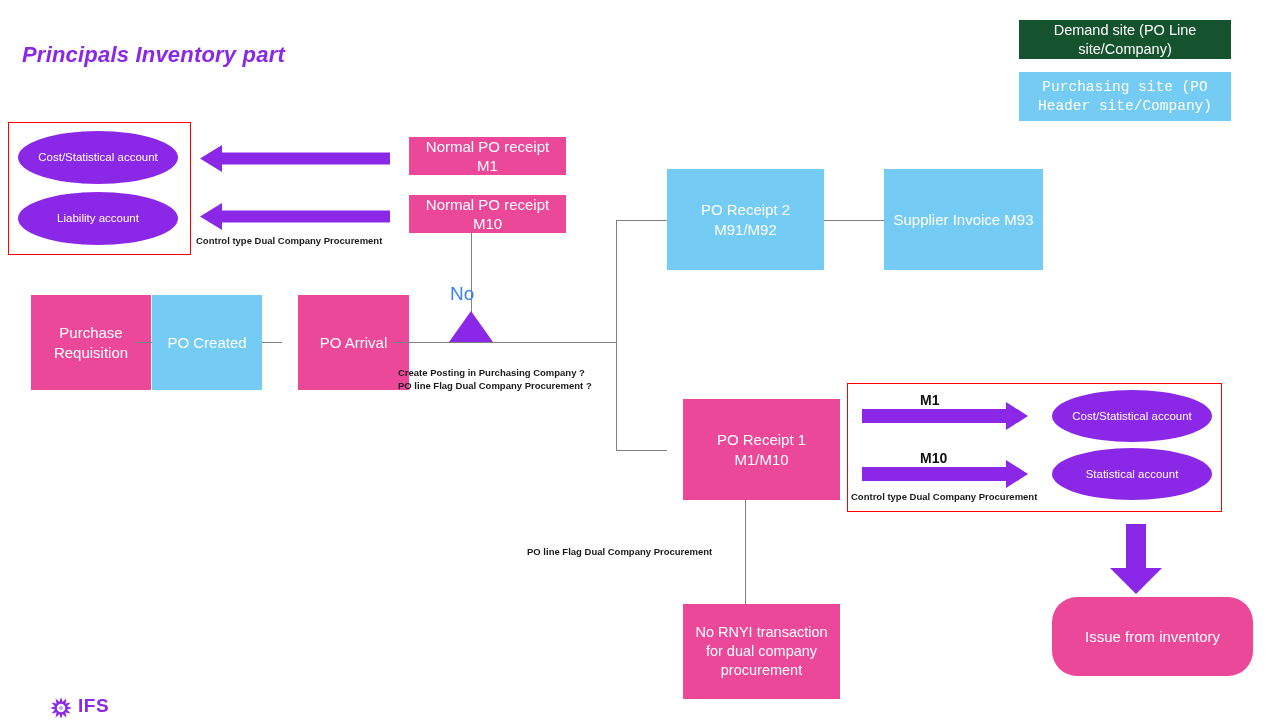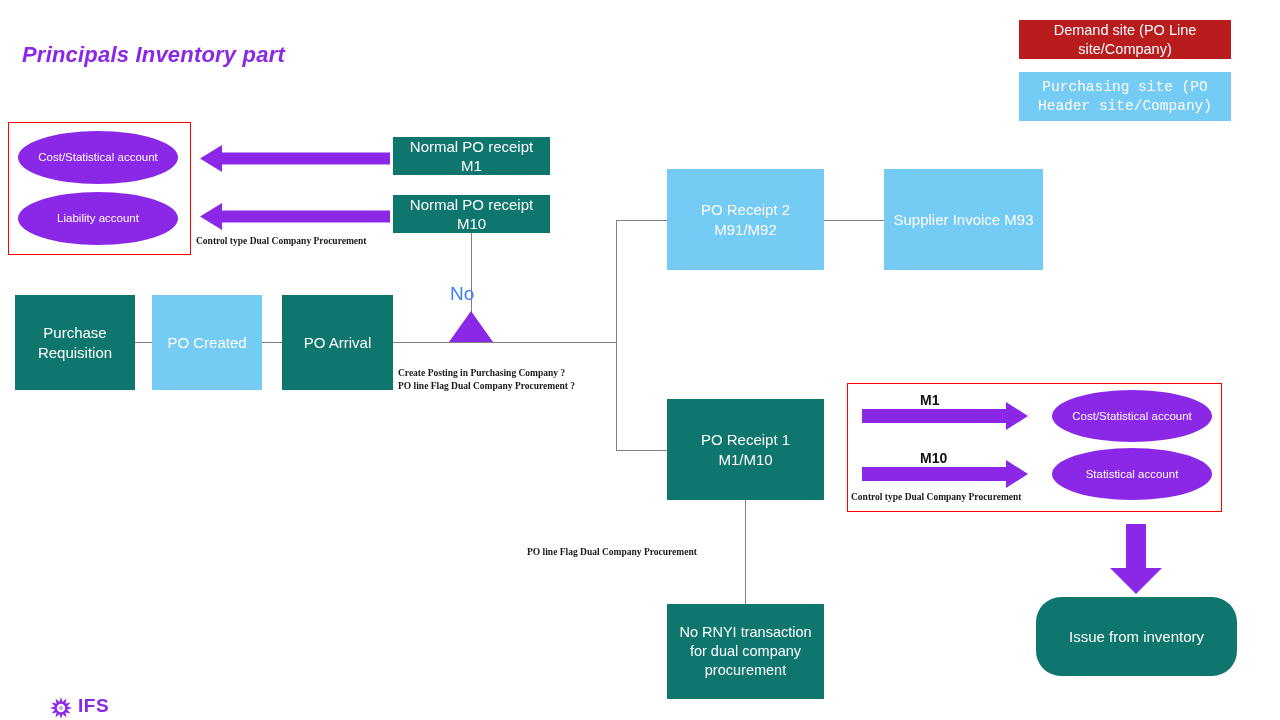--- a/index.html
+++ b/index.html
@@ -30,33 +30,33 @@
 
   
   .legend-box {
     display: flex; align-items: center; justify-content: center;
     text-align: center;
     color: #ffffff;
     font-size: 14.5px;
     line-height: 1.25;
     padding: 2px 6px;
   }
-  .legend-demand { left: 1019px; top: 20px; width: 212px; height: 39px; background: #b91c1c; }
+  .legend-demand { left: 1019px; top: 20px; width: 212px; height: 39px; background: #14532d; }
   .legend-purchasing { left: 1019px; top: 72px; width: 212px; height: 49px; background: #74CBF4; font-family: Liberation Mono, monospace; }
 
   
   .node {
     display: flex; align-items: center; justify-content: center;
     text-align: center;
     color: #ffffff;
     font-size: 15px;
     line-height: 1.3;
     padding: 2px 6px;
   }
-  .purple { background: #0f766e; }
+  .purple { background: #ec4899; margin-left: 16px; }
   .blue   { background: #74CBF4; }
 
   .n-purchase-req { left: 15px;  top: 295px; width: 120px; height: 95px; }
   .n-po-created   { left: 152px; top: 295px; width: 110px; height: 95px; }
   .n-po-arrival   { left: 282px; top: 295px; width: 111px; height: 95px; }
 
   .n-normal-m1  { left: 393px; top: 137px; width: 157px; height: 38px; }
   .n-normal-m10 { left: 393px; top: 195px; width: 157px; height: 38px; }
 
   .n-po-receipt2   { left: 667px; top: 169px; width: 157px; height: 101px; }
@@ -99,21 +99,21 @@
     border-bottom: 31px solid #8B28E8;
   }
 
   
   .caption {
     color: #1a1a1a;
     font-size: 9.5px;
     font-weight: bold;
     line-height: 1.35;
     white-space: nowrap;
-    font-family: Liberation Serif, serif;
+    font-family: Liberation Sans, sans-serif;
   }
   .label-no {
     color: #3b82f6;
     font-size: 19px;
     white-space: nowrap;
   }
   .arrow-tag {
     color: #111111;
     font-size: 14px;
     font-weight: bold;

